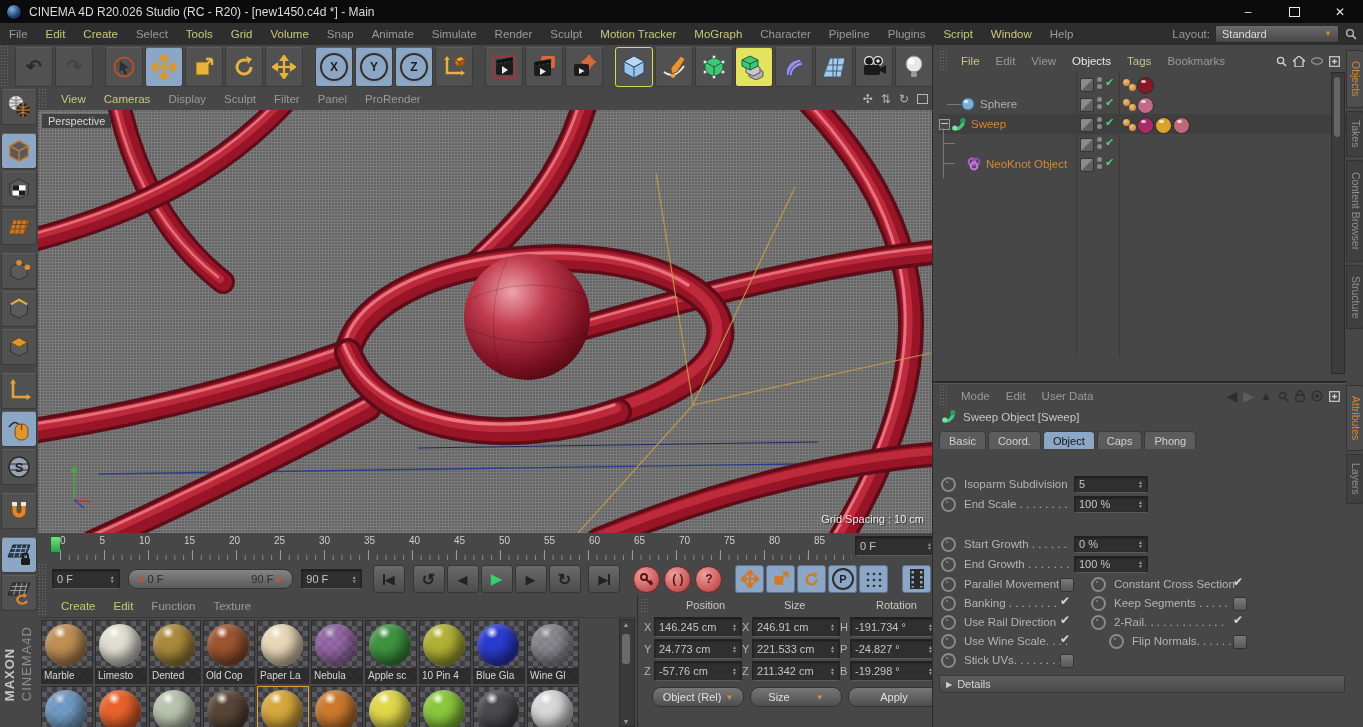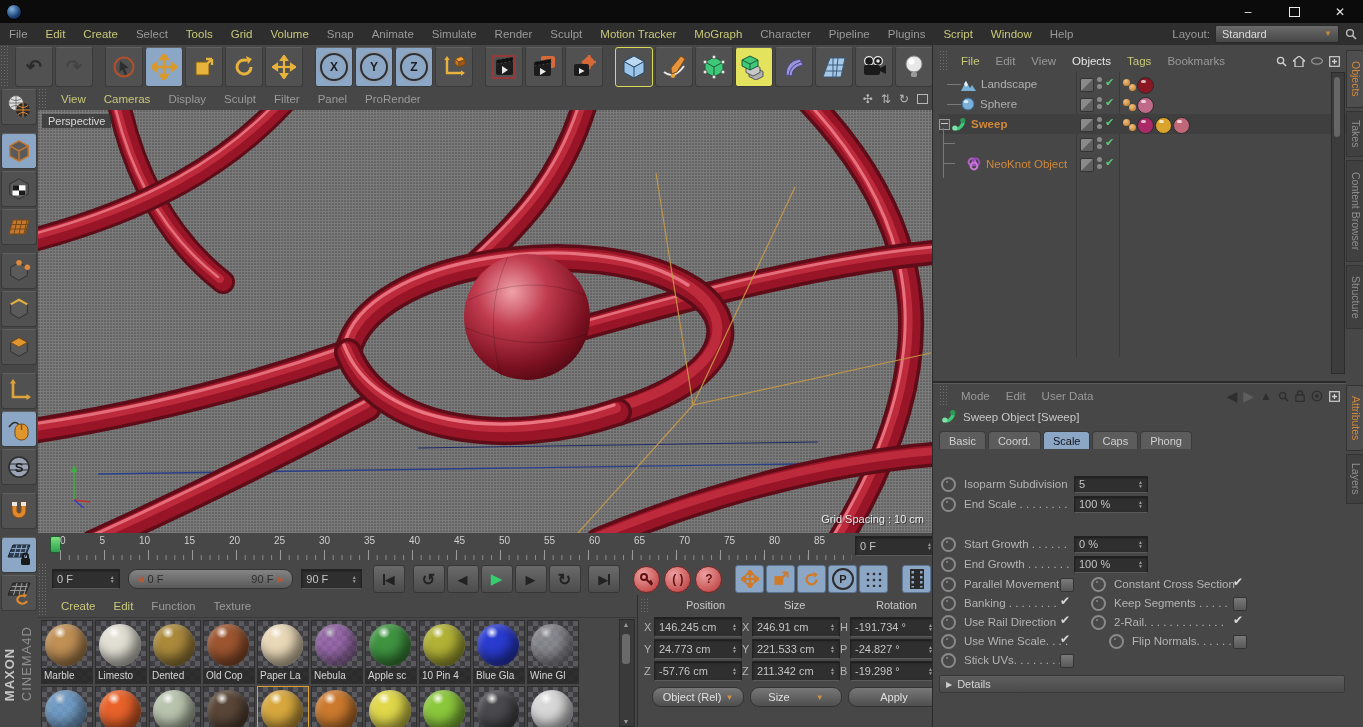--- a/index.html
+++ b/index.html
@@ -107,21 +107,21 @@
   #rightpanel{left:932px;top:45px;width:431px;height:682px;background:#474747;border-left:1px solid #2a2a2a;}
   .pmenubar{position:absolute;display:flex;align-items:center;font-size:11.5px;height:22px;}
   .pmenubar .mi{padding:0 8px;color:#9a9a9a;}
   .pmenubar .mi.accent{color:#c8c87a;}
   .pmenubar .mi.active{color:#e6e6e6;}
   .pico{display:flex;align-items:center;margin-left:auto;}
   .pico span{margin:0 3px;color:#cfcfcf;font-size:11px;}
   
   #om-tree{position:absolute;left:6px;top:27px;width:407px;height:312px;font-size:11.5px;}
   .orow{position:absolute;left:0;width:407px;height:20px;display:flex;align-items:center;}
-  .orow.selbg{background:#3f3f3f;font-weight:bold;}
+  .orow.selbg{background:#3f3f3f;}
   .oname{color:#b0b0b0;margin-left:5px;}
   .oname.sel{color:#d0883a;}
   .vline{position:absolute;background:#787878;}
   .colline{position:absolute;top:0;bottom:0;width:1px;background:#3a3a3a;}
   .laysq{position:absolute;width:12px;height:12px;background:linear-gradient(135deg,#8a8a8a 49%,#5f5f5f 51%);border:1px solid #333;border-radius:2px;}
   .vdots{position:absolute;width:5px;}
   .vdots i{display:block;width:5px;height:5px;border-radius:50%;background:#8a8a8a;margin-bottom:2px;}
   .gcheck{position:absolute;color:#58c878;font-size:11px;}
   .tagdot{position:absolute;width:7px;height:7px;border-radius:50%;background:radial-gradient(circle at 35% 30%,#f0c080,#c07828);}
   .matchip{position:absolute;width:15px;height:15px;border-radius:50%;border:1px solid #2a2a2a;}
@@ -152,20 +152,21 @@
   .vtab.active{color:#d0883a;background:#4e4e4e;}
   .scrolltrack{position:absolute;width:12px;background:#3c3c3c;border:1px solid #2c2c2c;}
   .scrolltrack .thumbbar{position:absolute;left:2px;width:6px;background:#666;border-radius:3px;}
   svg{display:block;}
 </style>
 </head>
 <body>
 
 <div id="titlebar" class="abs">
   <div id="app-icon"></div>
+  <span>CINEMA 4D R20.026 Studio (RC - R20) - [new1450.c4d *] - Main</span>
   <span style="margin-left:auto"></span>
   <div class="wctl">
       <span>–</span>
     </div>
   <div class="wctl">
       <span id="max-glyph"></span>
     </div>
   <div class="wctl">
       <span>✕</span>
     </div>
@@ -980,28 +981,20 @@
             <path d="M5.5 3v5M3 5.5h5" stroke="#cfcfcf" stroke-width="1.3"></path>
           </svg>
         </span>
     </div>
   </div>
 
   <div id="om-tree">
     <div class="colline" style="left:137px;height:285px"></div>
     <div class="colline" style="left:180px;height:285px"></div>
 
-    <div class="orow" style="top:2px">
-      <span style="width:14px;border-top:1px solid #787878;margin-left:8px"></span>
-      <svg width="15" height="13" viewBox="0 0 15 13">
-          <path d="M0 13 5 3l4 7 2-3 4 6z" fill="#7ab0d8"></path>
-          <path d="M5 3l2 4-2 2-2-3z" fill="#e8f0f8"></path>
-        </svg>
-      <span class="oname">Landscape</span>
-    </div>
     <div class="laysq" style="left:141px;top:6px"></div>
     <div class="vdots" style="left:158px;top:5px">
         <i></i>
         <i></i>
       </div>
     <span class="gcheck" style="left:166px;top:4px">✔</span>
     <div class="tagdot" style="position:absolute;left:184px;top:7px"></div>
     <div class="tagdot" style="position:absolute;left:190px;top:12px"></div>
     <div class="matchip" style="left: 198px; top: 5px; background-color: rgb(138, 24, 34);"></div>
 
@@ -1115,21 +1108,21 @@
         <path d="M3.5 11 Q7 13 10 9.5 T12 3.5" fill="none" stroke="#3fc878" stroke-width="3.4" stroke-linecap="round"></path>
         <circle cx="3.8" cy="11" r="2.6" fill="#7fe0a8"></circle>
         <circle cx="11.8" cy="3.6" r="2.6" fill="#2a9a56"></circle>
       </svg>
     <span>Sweep Object [Sweep]</span>
   </div>
 
   <div id="am-tabs" style="left:6px;top:386px">
     <div class="atab">Basic</div>
     <div class="atab">Coord.</div>
-    <div class="atab active">Scale</div>
+    <div class="atab active">Object</div>
     <div class="atab">Caps</div>
     <div class="atab">Phong</div>
   </div>
 
 
   <div class="arow" style="left:8px;top:430px;width:400px">
     <span class="ring"></span>
       <span>Isoparm Subdivision</span>
     <div class="inp">
         <span>5</span>

